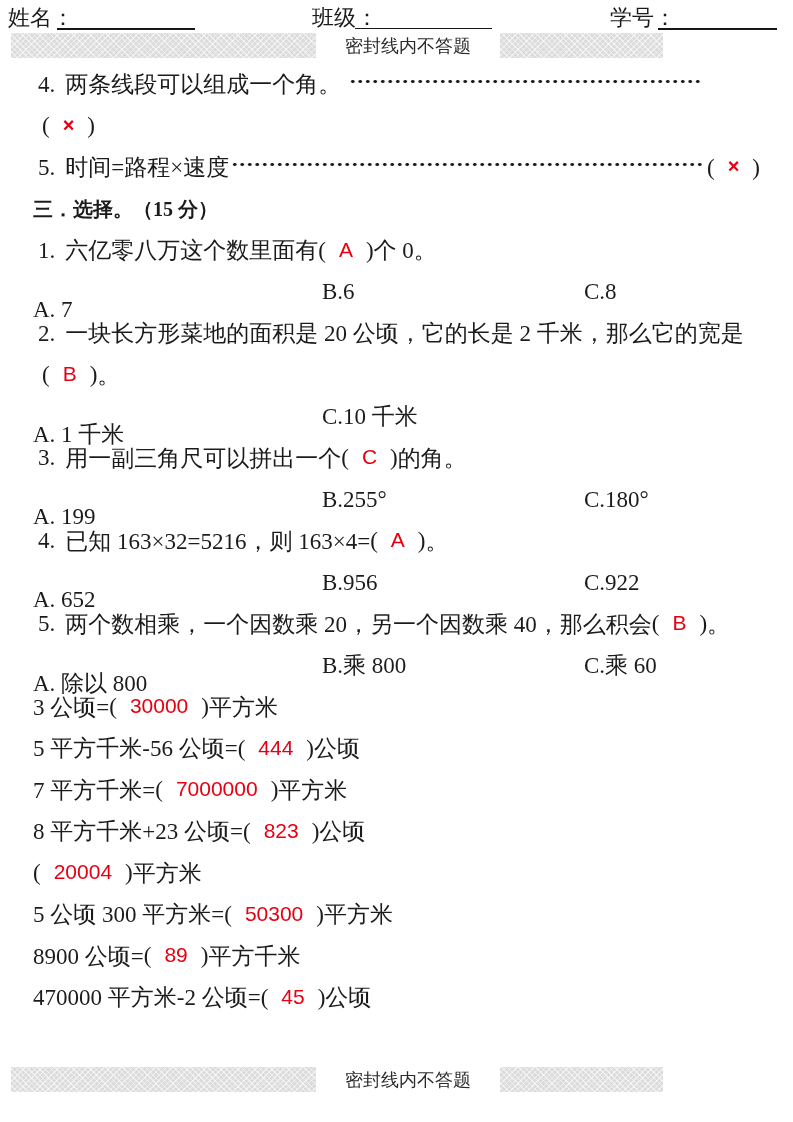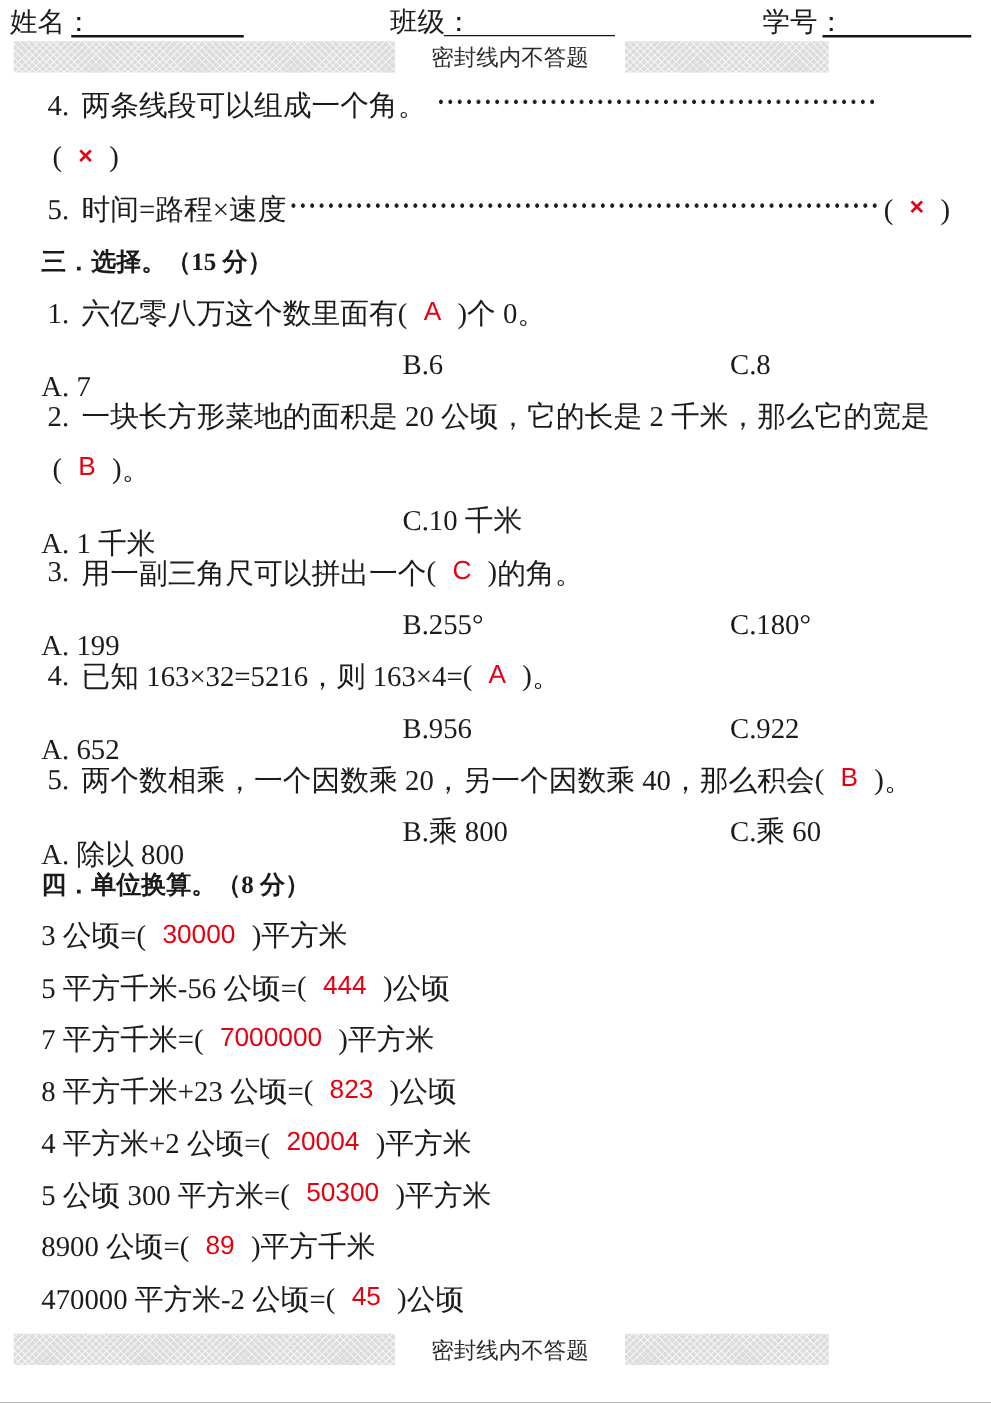--- a/index.html
+++ b/index.html
@@ -188,23 +188,20 @@
         <span>)</span>
       </span>
       <span>。</span>
     </div>
     <div class="line opts">
       <span class="opt-a">A. 除以 800</span>
       <span class="opt-b">B.乘 800</span>
       <span class="opt-c">C.乘 60</span>
     </div>
 
-    <div class="line">
-      <span class="sec-title">四．单位换算。（8 分）</span>
-    </div>
 
     <div class="line">
       <span>3 公顷=</span>
       <span class="ans">
         <span>(</span>
         <span class="red">30000</span>
         <span>)</span>
       </span>
       <span>平方米</span>
     </div>
@@ -229,21 +226,20 @@
     <div class="line">
       <span>8 平方千米+23 公顷=</span>
       <span class="ans">
         <span>(</span>
         <span class="red">823</span>
         <span>)</span>
       </span>
       <span>公顷</span>
     </div>
     <div class="line">
-      <span>4 平方米+2 公顷=</span>
       <span class="ans">
         <span>(</span>
         <span class="red">20004</span>
         <span>)</span>
       </span>
       <span>平方米</span>
     </div>
     <div class="line">
       <span>5 公顷 300 平方米=</span>
       <span class="ans">

